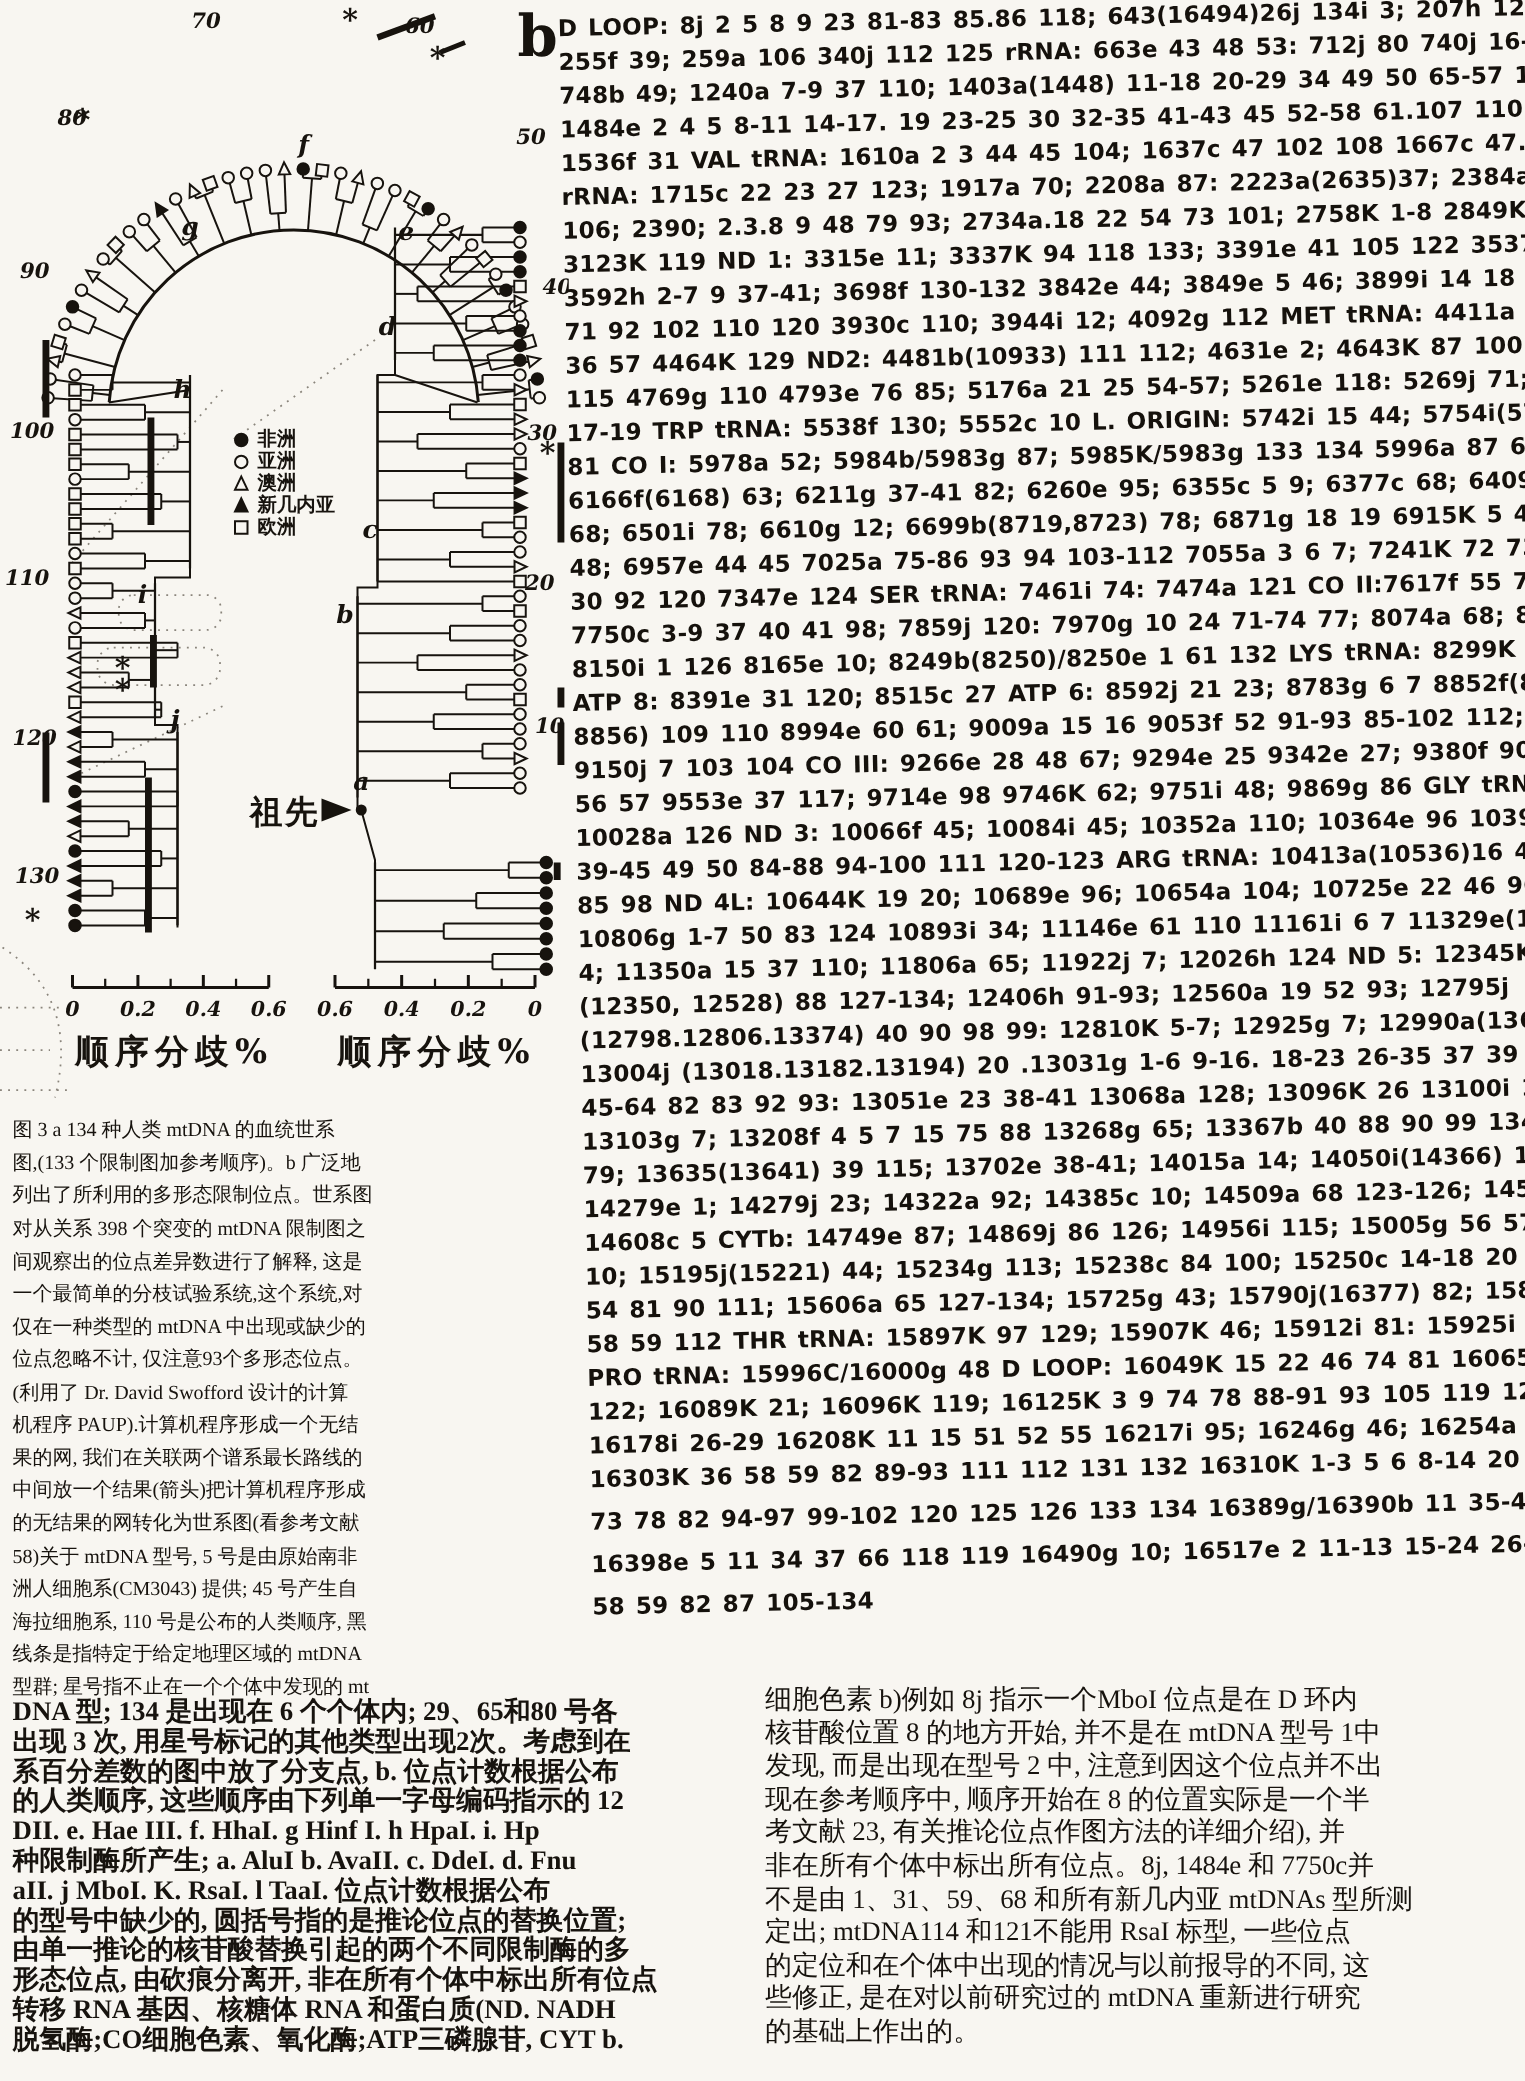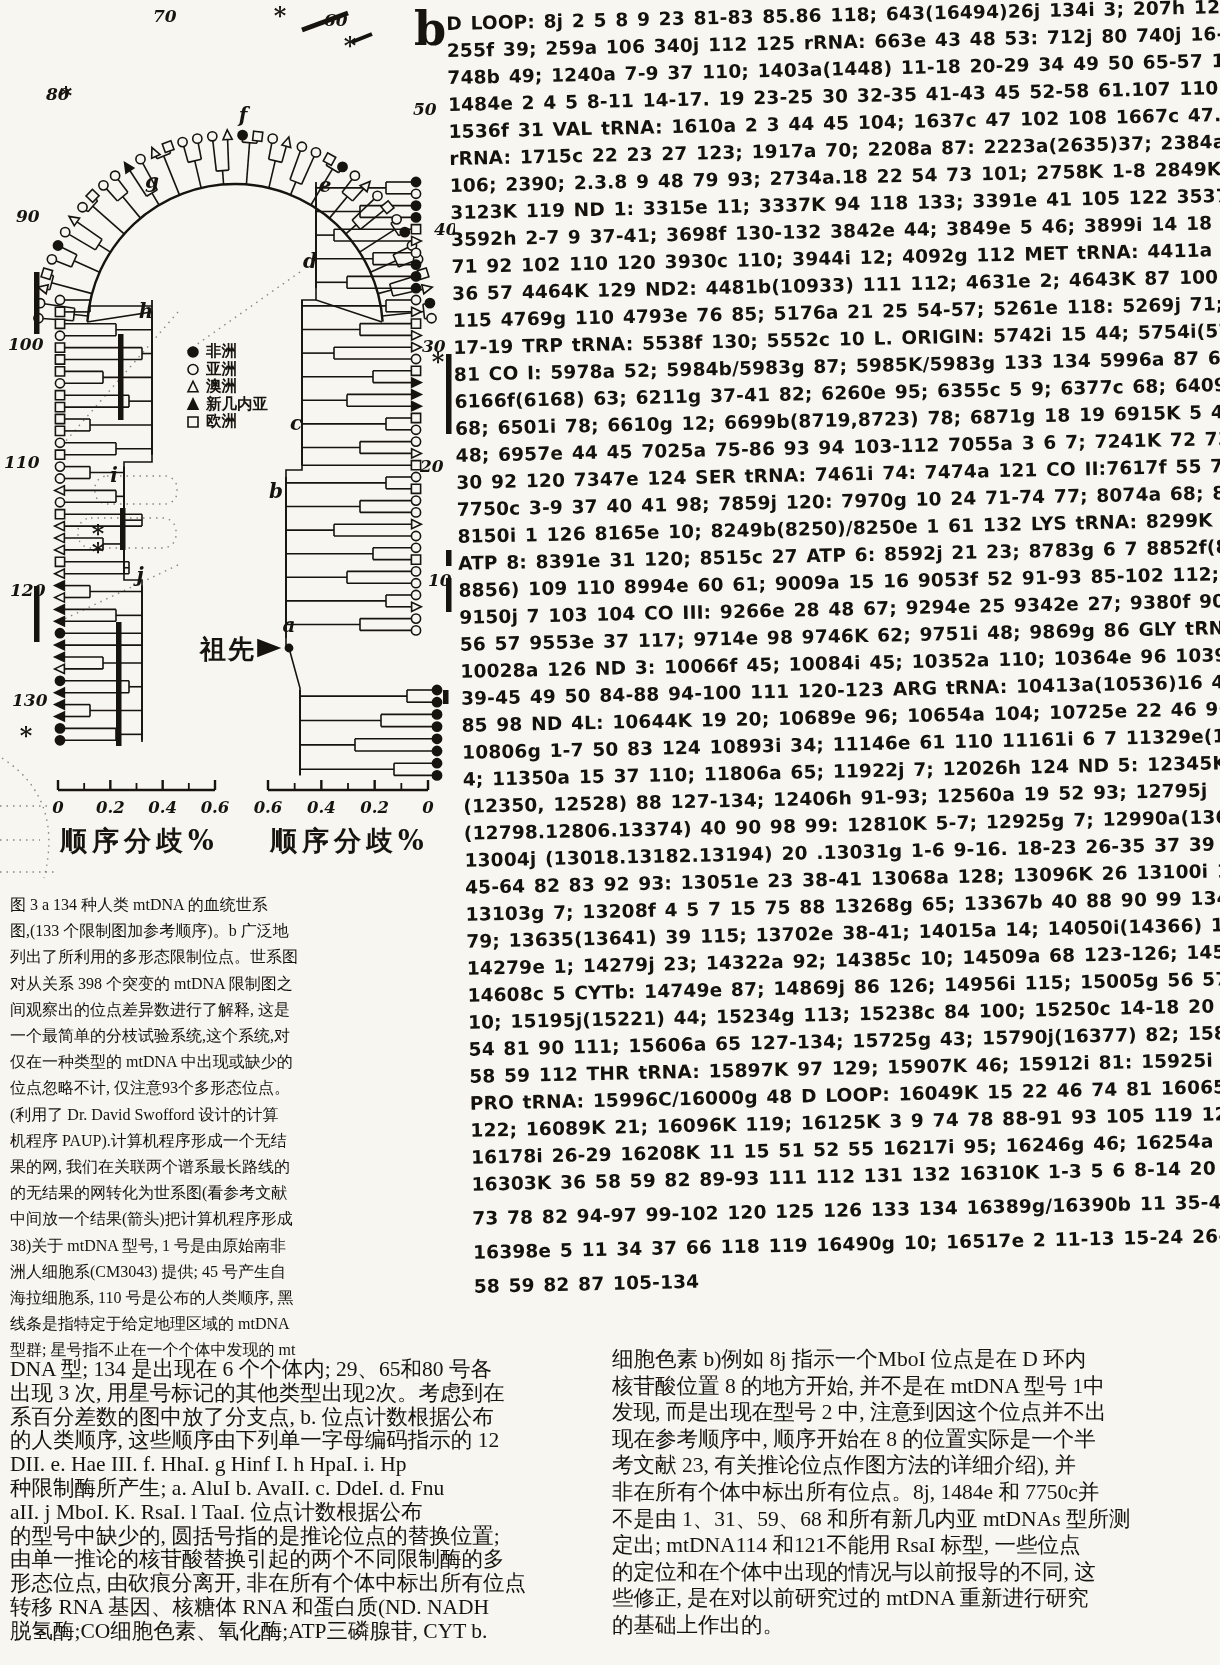--- a/index.html
+++ b/index.html
@@ -7,21 +7,21 @@
   .page{position:relative;width:1220px;height:1665px;background:#f8f6f1;}
   #tree-wrap{position:absolute;left:0;top:0;width:455px;height:880px;}
   svg text{font-family:"DejaVu Serif","Liberation Serif",serif;font-weight:bold;fill:#17130e;}
   .panel-b{position:absolute;left:414px;top:2px;font-size:46px;font-weight:bold;font-family:"DejaVu Serif",serif;}
   #site-list{position:absolute;left:446px;top:10px;width:782px;transform:rotate(-1.25deg);transform-origin:0 0;
     font-family:"DejaVu Sans","Liberation Sans",sans-serif;font-weight:bold;font-size:18.5px;line-height:27px;
     letter-spacing:0.2px;word-spacing:2px;color:#15110c;}
   #site-list .tl{white-space:nowrap;}
   #site-list .tl:nth-child(n+45){margin-top:7px;}
   #caption-left{position:absolute;left:10px;top:892px;width:450px;font-size:16px;line-height:26.2px;}
-  #caption-wide{position:absolute;left:10px;top:1358px;width:606px;font-size:21.5px;line-height:23.8px;height:307px;overflow:hidden;}
+  #caption-wide{position:absolute;left:10px;top:1358px;width:606px;font-size:21.5px;line-height:23.8px;height:307px;overflow:hidden;font-weight:bold;}
   #caption-right{position:absolute;left:612px;top:1346px;width:606px;font-size:21.5px;line-height:26.6px;}
   .cap .tl{white-space:nowrap;}
 </style>
 </head>
 <body>
 
 <div class="page">
   <div id="tree-wrap">
     <svg id="tree-svg" width="455" height="880" viewBox="0 0 455 880">
         <g stroke="#8a857c" fill="none" stroke-width="1.4" stroke-dasharray="1.5,5">
@@ -566,23 +566,23 @@
       <div class="tl">图,(133 个限制图加参考顺序)。b 广泛地</div>
       <div class="tl">列出了所利用的多形态限制位点。世系图</div>
       <div class="tl">对从关系 398 个突变的 mtDNA 限制图之</div>
       <div class="tl">间观察出的位点差异数进行了解释, 这是</div>
       <div class="tl">一个最简单的分枝试验系统,这个系统,对</div>
       <div class="tl">仅在一种类型的 mtDNA 中出现或缺少的</div>
       <div class="tl">位点忽略不计, 仅注意93个多形态位点。</div>
       <div class="tl">(利用了 Dr. David Swofford 设计的计算</div>
       <div class="tl">机程序 PAUP).计算机程序形成一个无结</div>
       <div class="tl">果的网, 我们在关联两个谱系最长路线的</div>
+      <div class="tl">中间放一个结果(箭头)把计算机程序形成</div>
       <div class="tl">的无结果的网转化为世系图(看参考文献</div>
-      <div class="tl">中间放一个结果(箭头)把计算机程序形成</div>
-      <div class="tl">38)关于 mtDNA 型号, 1 号是由原始南非</div>
+      <div class="tl">58)关于 mtDNA 型号, 5 号是由原始南非</div>
       <div class="tl">洲人细胞系(CM3043) 提供; 45 号产生自</div>
       <div class="tl">海拉细胞系, 110 号是公布的人类顺序, 黑</div>
       <div class="tl">线条是指特定于给定地理区域的 mtDNA</div>
       <div class="tl">型群; 星号指不止在一个个体中发现的 mt</div>
     </div>
   <div id="caption-wide" class="cap">
       <div class="tl">DNA 型; 134 是出现在 6 个个体内; 29、65和80 号各</div>
       <div class="tl">出现 3 次, 用星号标记的其他类型出现2次。考虑到在</div>
       <div class="tl">系百分差数的图中放了分支点, b. 位点计数根据公布</div>
       <div class="tl">的人类顺序, 这些顺序由下列单一字母编码指示的 12</div>

